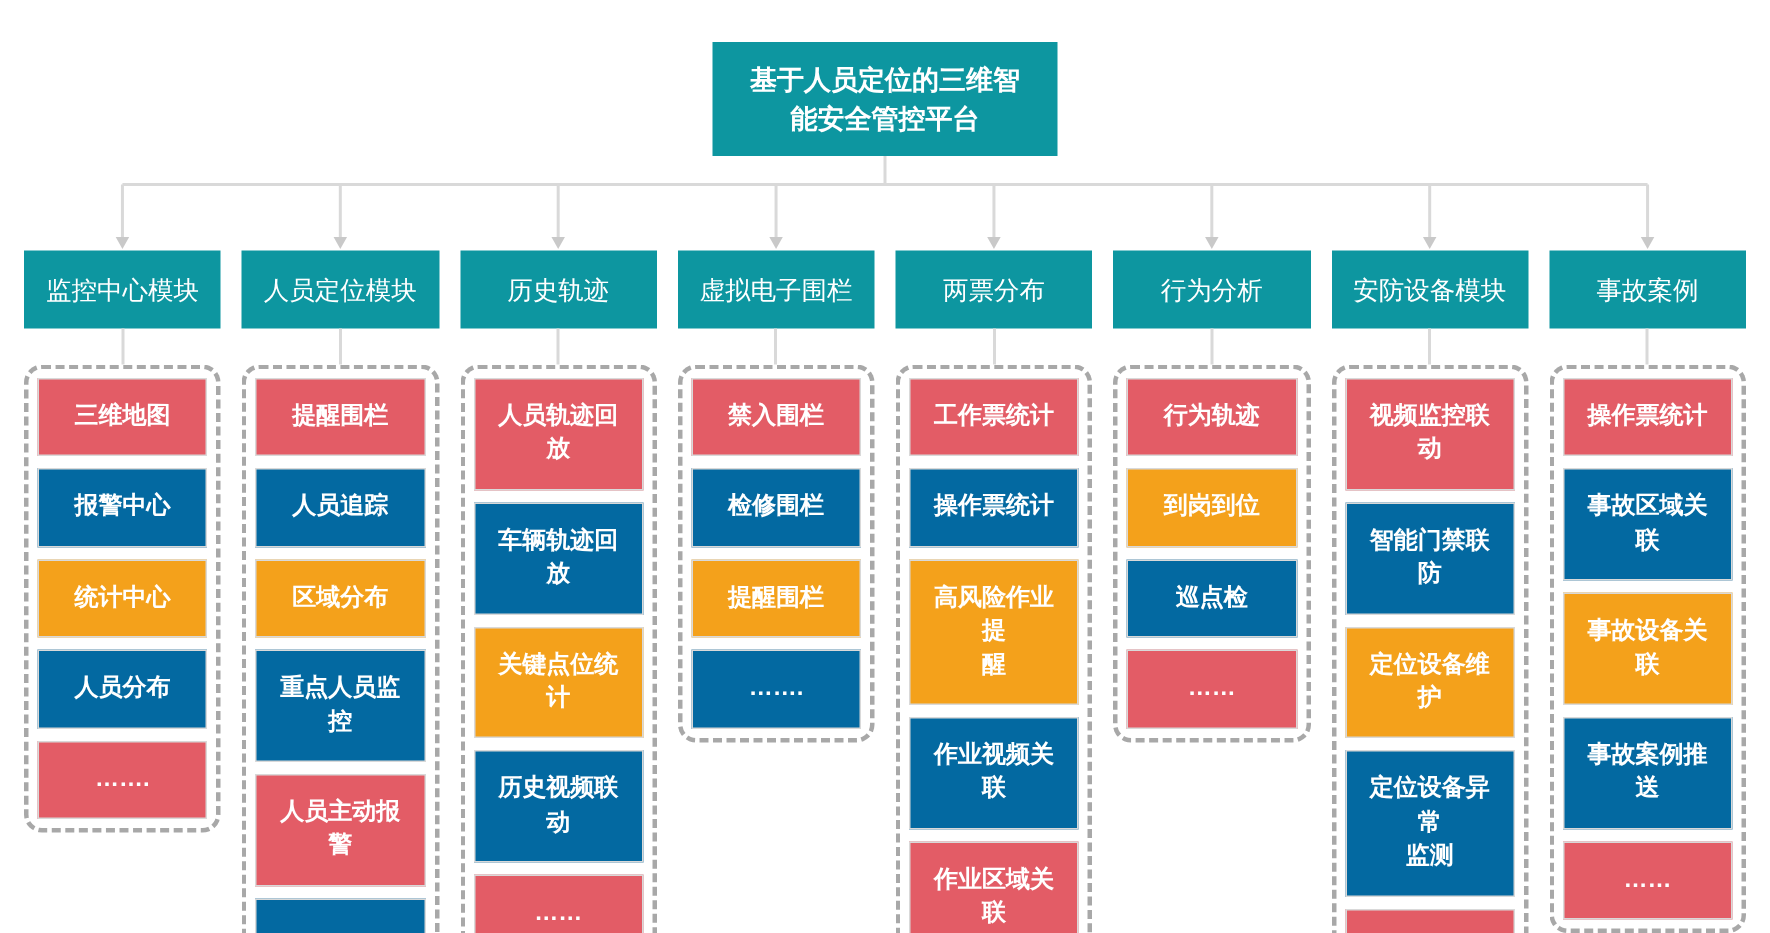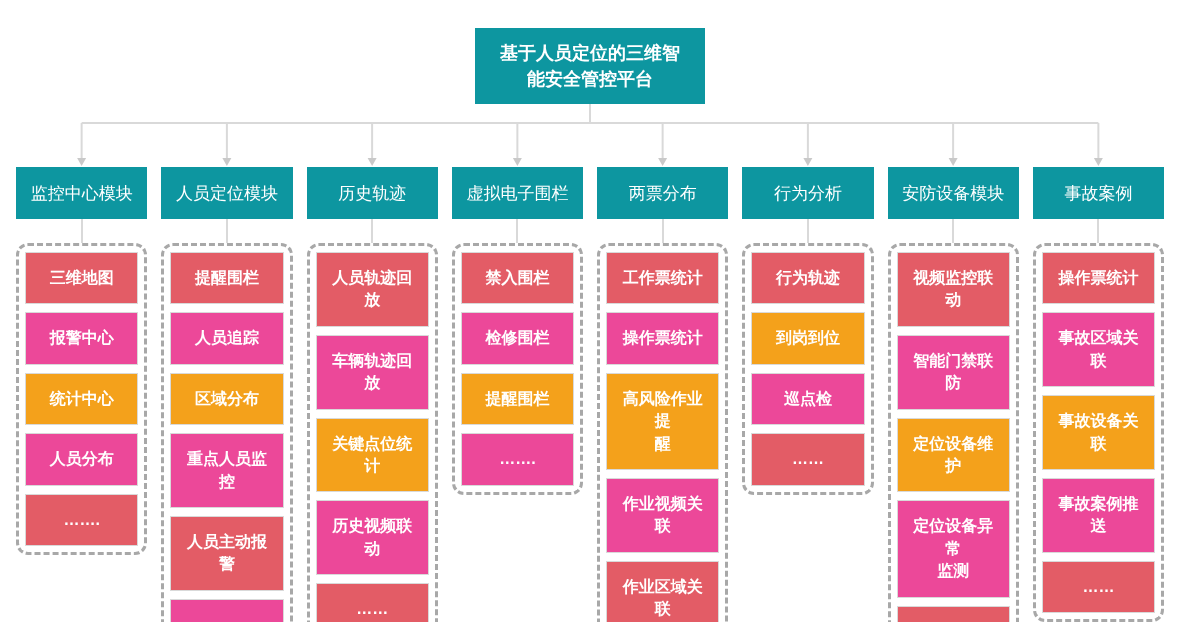--- a/index.html
+++ b/index.html
@@ -32,21 +32,21 @@
     border:3px dashed #A8A8A8;border-radius:12px;
     padding:6px;display:flex;flex-direction:column;gap:8px;
   }
   .module-item{
     min-height:50px;color:#fff;font-size:16px;font-weight:bold;
     display:flex;align-items:center;justify-content:center;text-align:center;
     line-height:1.4;white-space:pre-line;padding:14px;
     border:1px solid #D9D9D9;box-sizing:border-box;
   }
   .c-red{background:#E35C66;}
-  .c-teal{background:#ec4899;}
+  .c-teal{background:#0369a1;}
   .c-orange{background:#F4A11B;}
 </style>
 </head>
 <body>
 
 <svg id="tree" xmlns="http://www.w3.org/2000/svg">
     <line x1="590" y1="86.1875" x2="590" y2="123" stroke="#D9D9D9" stroke-width="2"></line>
     <line x1="81.625" y1="123" x2="1098.375" y2="123" stroke="#D9D9D9" stroke-width="2"></line>
     <line x1="81.625" y1="123" x2="81.625" y2="159" stroke="#D9D9D9" stroke-width="2"></line>
     <polygon points="77.125,158 86.125,158 81.625,166" fill="#C9C9C9"></polygon>

